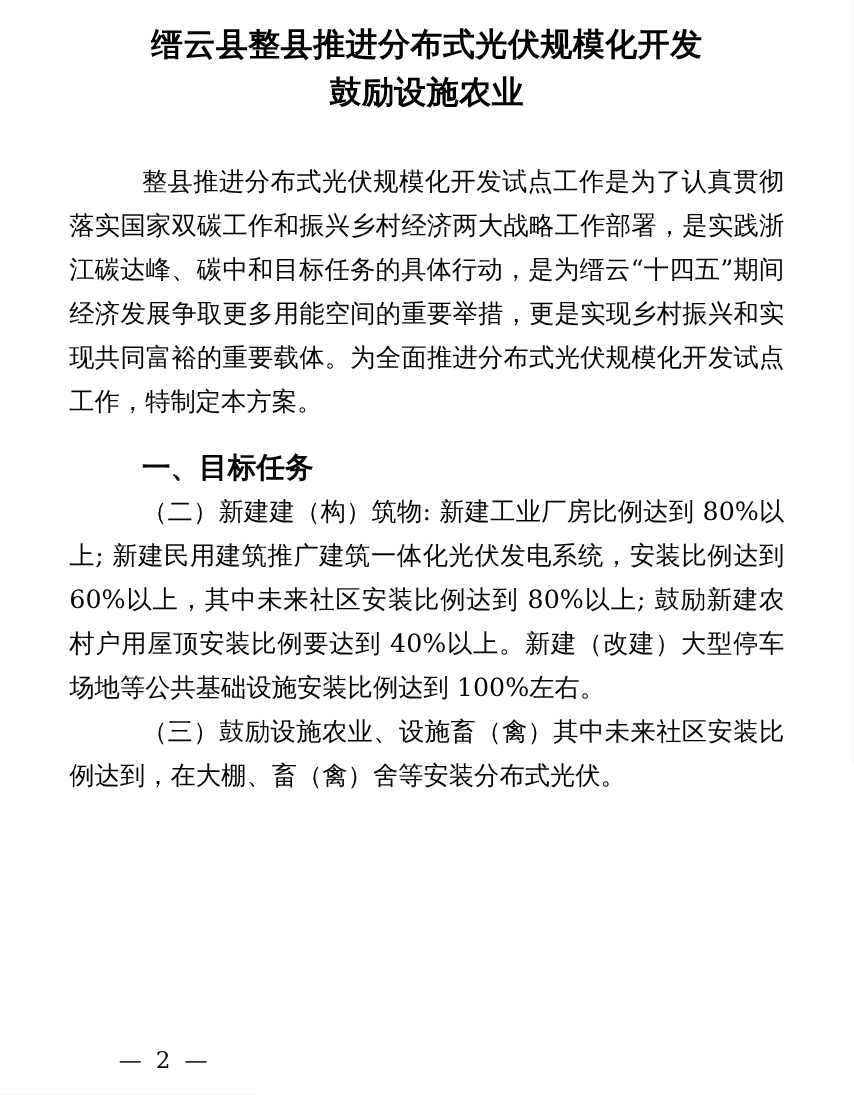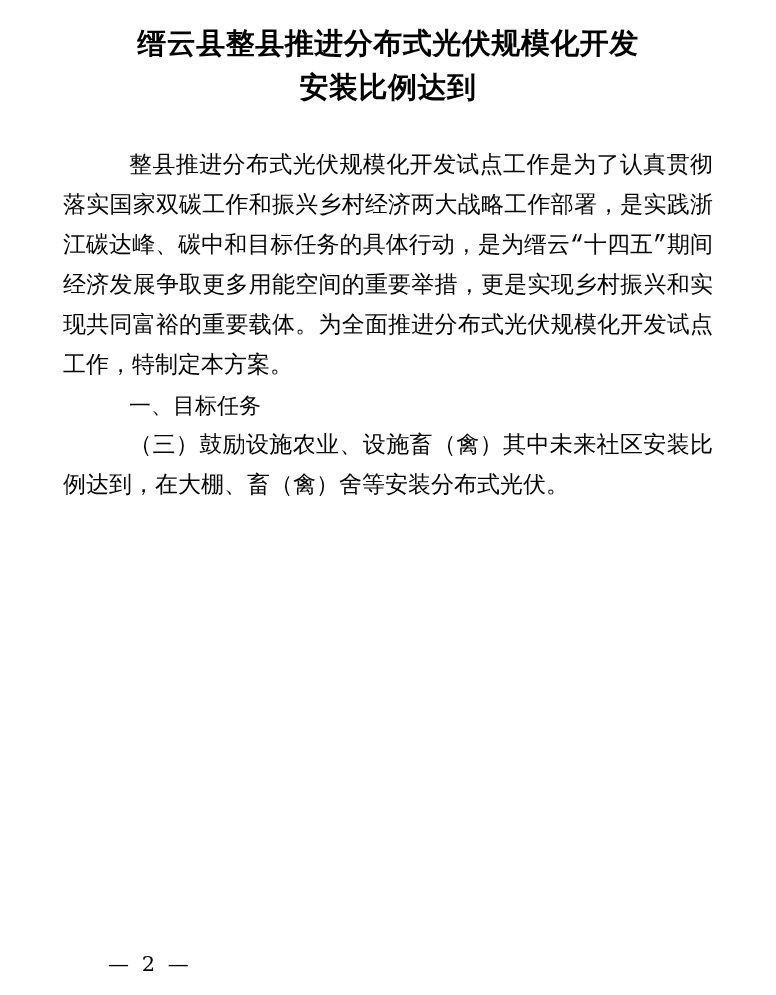--- a/index.html
+++ b/index.html
@@ -22,63 +22,65 @@
     padding-top: 21px;
     text-align: center;
     font-size: 29px;
     line-height: 44px;
     font-weight: 900;
     letter-spacing: 0.5px;
     color: #000000;
   }
   .doc-title .title-line {
     display: block;
+    font-family: Liberation Mono, monospace;
   }
   .doc-body {
     margin: 37px 63px 0 63px;
     width: 650px;
     font-size: 23px;
     line-height: 40px;
     text-align: justify;
     text-justify: inter-ideograph;
   }
   .doc-body p {
     margin: 0;
   }
   .doc-body .para {
     text-indent: 66px;
-    font-family: Liberation Mono, monospace;
   }
   .doc-body .heading {
     text-indent: 66px;
-    font-weight: normal;
+    font-weight: bold;
     font-family: "DejaVu Sans", "Liberation Sans", sans-serif;
-    font-size: 22px;
+    font-size: 26px;
+    margin-top: 20px;
   }
   .page-number {
     position: absolute;
     left: 108px;
     top: 944px;
     font-size: 21px;
     line-height: 40px;
     letter-spacing: 3px;
     color: #050505;
   }
 </style>
 </head>
 <body>
 
 <div class="page">
 
   <h1 class="doc-title">
     <span class="title-line">缙云县整县推进分布式光伏规模化开发</span>
-    <span class="title-line">安装比例达到</span>
+    <span class="title-line">鼓励设施农业</span>
   </h1>
 
   <div class="doc-body">
       <p class="para">整县推进分布式光伏规模化开发试点工作是为了认真贯彻落实国家双碳工作和振兴乡村经济两大战略工作部署，是实践浙江碳达峰、碳中和目标任务的具体行动，是为缙云“十四五”期间经济发展争取更多用能空间的重要举措，更是实现乡村振兴和实现共同富裕的重要载体。为全面推进分布式光伏规模化开发试点工作，特制定本方案。</p>
       <p class="heading">一、目标任务</p>
+      <p class="para">（二）新建建（构）筑物: 新建工业厂房比例达到 80%以上; 新建民用建筑推广建筑一体化光伏发电系统，安装比例达到 60%以上，其中未来社区安装比例达到 80%以上; 鼓励新建农村户用屋顶安装比例要达到 40%以上。新建（改建）大型停车场地等公共基础设施安装比例达到 100%左右。</p>
       <p class="para">（三）鼓励设施农业、设施畜（禽）其中未来社区安装比例达到，在大棚、畜（禽）舍等安装分布式光伏。</p>
     </div>
 
   <div class="page-number">— 2 —</div>
 
 </div>
 
 </body></html>

